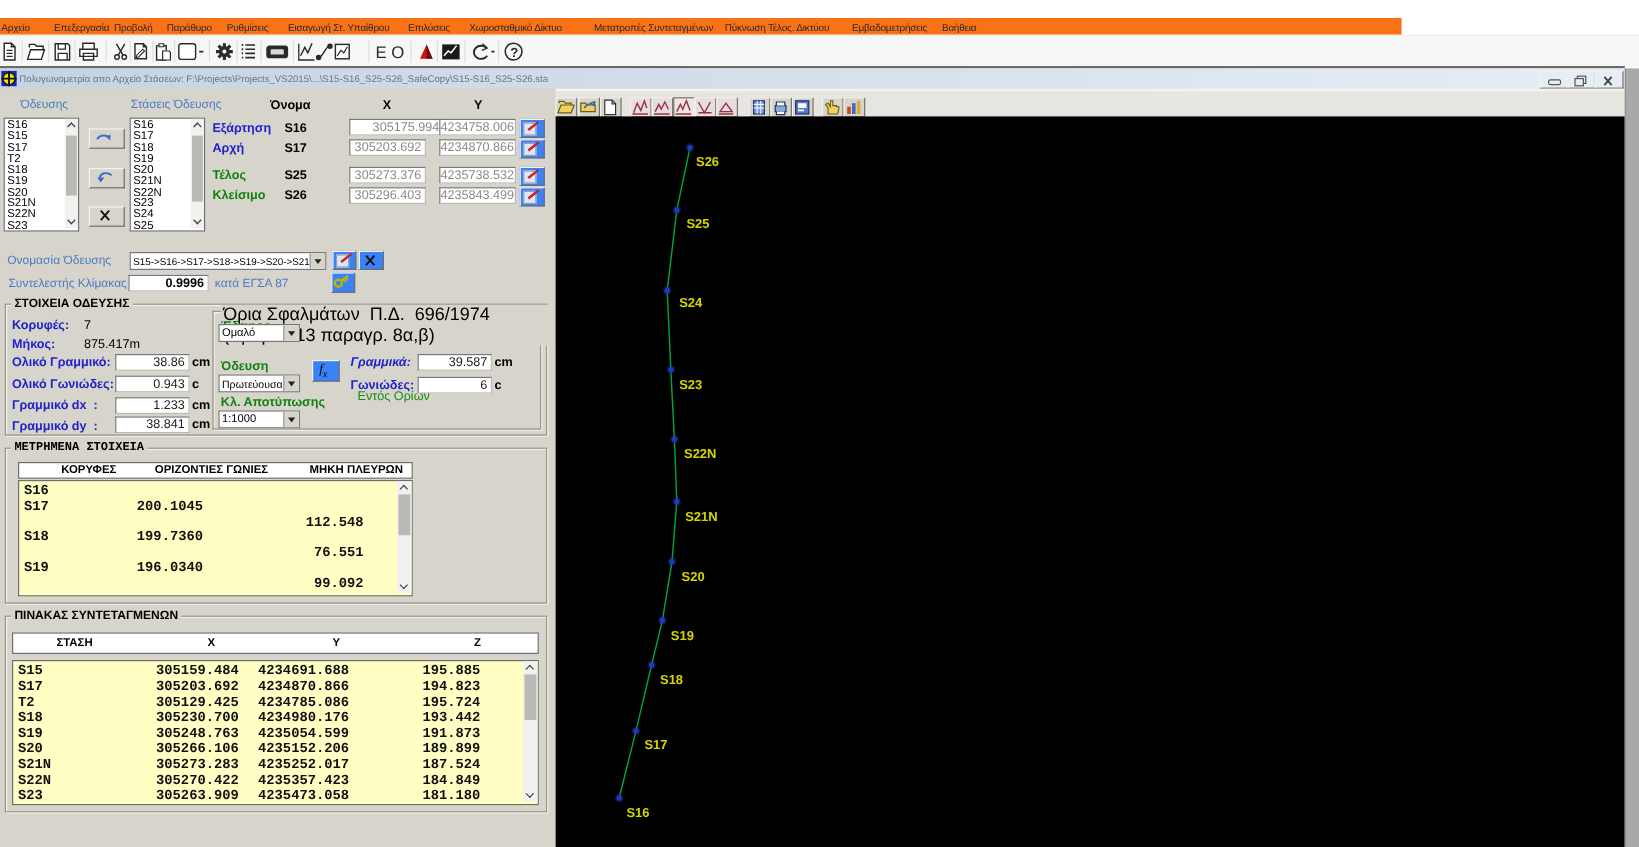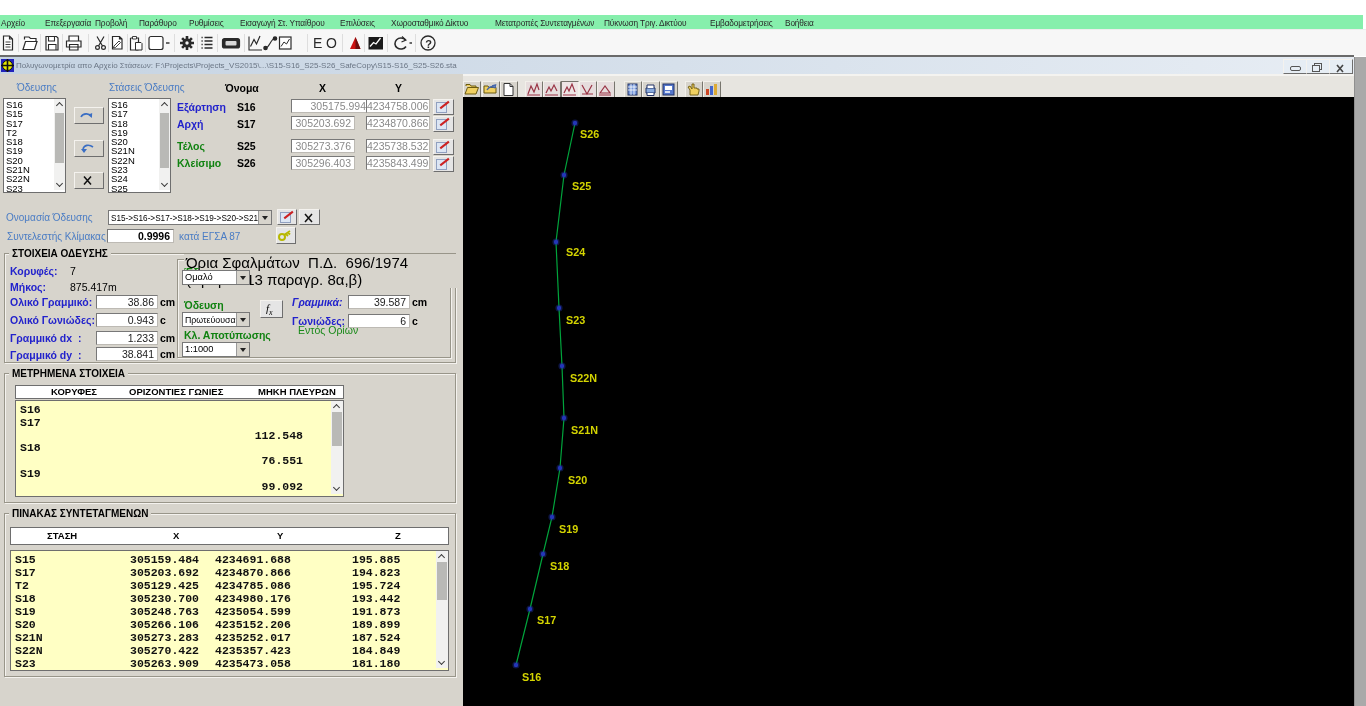--- a/index.html
+++ b/index.html
@@ -1,21 +1,21 @@
 <!DOCTYPE html>
 <html><head>
 <meta charset="utf-8">
 <style>
   html,body{margin:0;padding:0;}
   #page{position:relative;width:1366px;height:706px;overflow:hidden;background:#fff;
     font-family:"Liberation Sans",sans-serif;}
   .abs{position:absolute;}
   
   #titlebar{left:0;top:0;width:1366px;height:15px;background:#fff;}
-  #menubar{left:0;top:15px;width:1363px;height:14px;background:#86efac;}
+  #menubar{left:0;top:15px;width:1168px;height:14px;background:#f97316;}
   .menuitem{position:absolute;top:3px;font-size:8.3px;letter-spacing:-0.15px;color:#2a2a2a;white-space:nowrap;}
   #toolbar{left:0;top:29px;width:1366px;height:26px;background:#f7f7f7;border-top:1px solid #ededed;}
   #darkline{left:0;top:55px;width:1354px;height:2px;background:#6a6a6a;}
   
   #childtitle{left:0;top:57px;width:1354px;height:35px;
     background:linear-gradient(to right,#c5d3e2,#e7edf4);}
   #childtitle .txt{position:absolute;left:16px;top:4px;font-size:8px;color:#6b7685;white-space:nowrap;}
   
   #leftpanel{left:0;top:74px;width:463px;height:632px;background:#d7d4cc;}
   
@@ -26,21 +26,21 @@
   .lbl-b{color:#4a7cc4;font-size:10px;}
   .lbl-bb{color:#2222cc;font-weight:bold;font-size:10.5px;}
   .lbl-gb{color:#108210;font-weight:bold;font-size:10.5px;}
   .lbl-k{color:#000;font-weight:bold;font-size:10.5px;}
   .tbox{position:absolute;background:#fff;border:1px solid #787878;
     border-bottom-color:#bdbab4;border-right-color:#bdbab4;
     font-size:10.5px;color:#8a8a8a;text-align:right;padding-right:3px;line-height:12px;}
   .listbox{position:absolute;background:#fff;border:1px solid #6e6e6e;font-size:9.5px;color:#000;}
   .groupbox{position:absolute;border:1px solid #989589;box-shadow:1px 1px 0 #f4f2ee, inset 1px 1px 0 #f4f2ee;}
   .gtitle{position:absolute;top:-6px;background:#d7d4cc;font-weight:bold;font-size:10px;color:#000;padding:0 3px;}
-  .btn{position:absolute;background:#e5e5e5;border:1px solid;border-color:#f4f2ee #6e6e6e #6e6e6e #f4f2ee;}
+  .btn{position:absolute;background:#3b82f6;border:1px solid;border-color:#f4f2ee #6e6e6e #6e6e6e #f4f2ee;}
   .combo{position:absolute;background:#fff;border:1px solid #787878;font-size:9.3px;color:#000;line-height:13px;white-space:nowrap;overflow:hidden;}
   .combo .dd{position:absolute;right:0;top:0;bottom:0;width:12px;background:#d7d4cc;border-left:1px solid #9a9a9a;}
   .dd:after{content:"";position:absolute;left:3px;top:5px;border:3px solid transparent;border-top:4px solid #222;}
   .sb{position:absolute;background:#f1f1f0;}
   .sb .ar{position:absolute;left:0;width:100%;height:11px;}
   .sb .ar:after{content:"";position:absolute;left:3px;width:4px;height:4px;border-top:1.4px solid #3c3c3c;border-right:1.4px solid #3c3c3c;}
   .sb .up:after{top:4px;transform:rotate(-45deg);}
   .sb .dn:after{top:2px;transform:rotate(135deg);}
   .sb .th{position:absolute;left:1px;right:1px;background:#b9b9b6;}
   .mono{font-family:"Liberation Mono",monospace;font-weight:bold;font-size:11.5px;color:#111;}
@@ -59,21 +59,21 @@
   <div class="abs" id="menubar">
     <span class="menuitem" style="left:1px;">Αρχείο</span>
     <span class="menuitem" style="left:45px;">Επεξεργασία</span>
     <span class="menuitem" style="left:95px;">Προβολή</span>
     <span class="menuitem" style="left:139px;">Παράθυρο</span>
     <span class="menuitem" style="left:189px;">Ρυθμίσεις</span>
     <span class="menuitem" style="left:240px;">Εισαγωγή Στ. Υπαίθρου</span>
     <span class="menuitem" style="left:340px;">Επιλύσεις</span>
     <span class="menuitem" style="left:391px;">Χωροσταθμικό Δίκτυο</span>
     <span class="menuitem" style="left:495px;">Μετατροπές Συντεταγμένων</span>
-    <span class="menuitem" style="left:604px;">Πύκνωση Τριγ. Δικτύου</span>
+    <span class="menuitem" style="left:604px;">Πύκνωση Τέλος. Δικτύου</span>
     <span class="menuitem" style="left:710px;">Εμβαδομετρήσεις</span>
     <span class="menuitem" style="left:785px;">Βοήθεια</span>
   </div>
 
   <div class="abs" id="toolbar">
     <svg width="1366" height="26" style="position:absolute;left:0;top:0;">
       <g fill="none" stroke="#2a2a2a" stroke-width="1.2">
 
         <path d="M3.5 6 h6 l3 3 v11 h-9 z M9.5 6 v3 h3" fill="#fff"></path>
         <path d="M5.5 12 h5 M5.5 14.5 h5 M5.5 17 h5" stroke-width="0.9"></path>
@@ -293,29 +293,30 @@
       </div>
     <span class="abs lbl-bb" style="left:292px;top:222px;font-style:italic;">Γραμμικά:</span>
     <div class="tbox" style="left:348px;top:221px;width:57px;height:12px;color:#222;">39.587</div>
     <span class="abs lbl-k" style="left:412px;top:222px;">cm</span>
     <span class="abs lbl-bb" style="left:292px;top:241px;">Γωνιώδες:</span>
     <div class="tbox" style="left:348px;top:240px;width:57px;height:12px;color:#222;">6</div>
     <span class="abs lbl-k" style="left:412px;top:241px;">c</span>
     <span class="abs lbl-gb" style="left:298px;top:250px;font-weight:normal;color:#1a8a1a;">Εντός Ορίων</span>
 
     <div class="groupbox" style="left:4px;top:299px;width:450px;height:128px;">
-      <span class="gtitle" style="left:4px;">ΜΕΤΡΗΜΕΝΑ ΣΤΟΙΧΕΙΑ</span>
+      <span class="gtitle" style="left:4px;font-family:Liberation Mono, monospace;">ΜΕΤΡΗΜΕΝΑ ΣΤΟΙΧΕΙΑ</span>
     </div>
     <div class="hdr" style="left:15px;top:311px;width:327px;height:12px;">
       <span style="position:absolute;left:35px;top:0;">ΚΟΡΥΦΕΣ</span>
       <span style="position:absolute;left:113px;top:0;">ΟΡΙΖΟΝΤΙΕΣ ΓΩΝΙΕΣ</span>
       <span style="position:absolute;left:242px;top:0;">ΜΗΚΗ ΠΛΕΥΡΩΝ</span>
     </div>
     <div class="ylw" style="left:15px;top:326px;width:327px;height:95px;">
       <div class="mono" style="position:absolute;left:4px;top:3px;line-height:12.8px;">S16<br>S17<br><br>S18<br><br>S19</div>
+      <div class="mono" style="position:absolute;left:98px;top:3px;line-height:12.8px;">&nbsp;<br>200.1045<br><br>199.7360<br><br>196.0340</div>
       <div class="mono" style="position:absolute;left:231px;top:3px;line-height:12.8px;text-align:right;width:56px;">&nbsp;<br>&nbsp;<br>112.548<br>&nbsp;<br>76.551<br>&nbsp;<br>99.092</div>
       <div class="sb" style="right:0;top:0;width:12px;height:93px;">
         <div class="ar up" style="top:0;"></div>
         <div class="th" style="top:11px;height:34px;"></div>
         <div class="ar dn" style="bottom:0;"></div>
       </div>
     </div>
 
     <div class="groupbox" style="left:4px;top:439px;width:450px;height:162px;">
       <span class="gtitle" style="left:4px;">ΠΙΝΑΚΑΣ ΣΥΝΤΕΤΑΓΜΕΝΩΝ</span>

